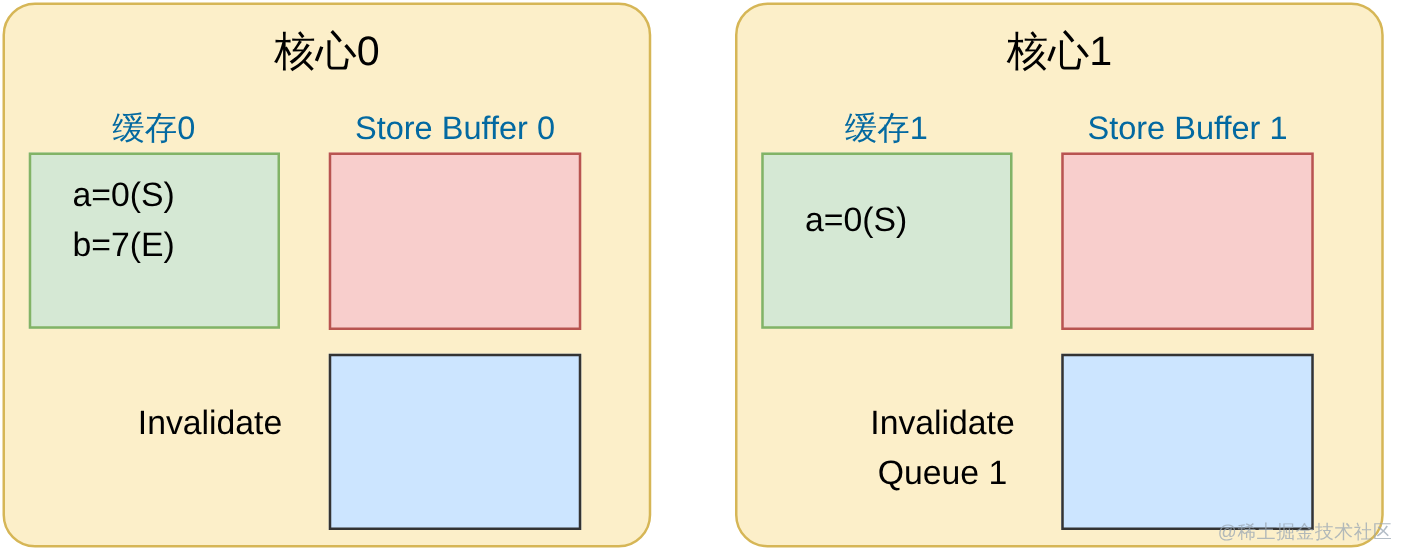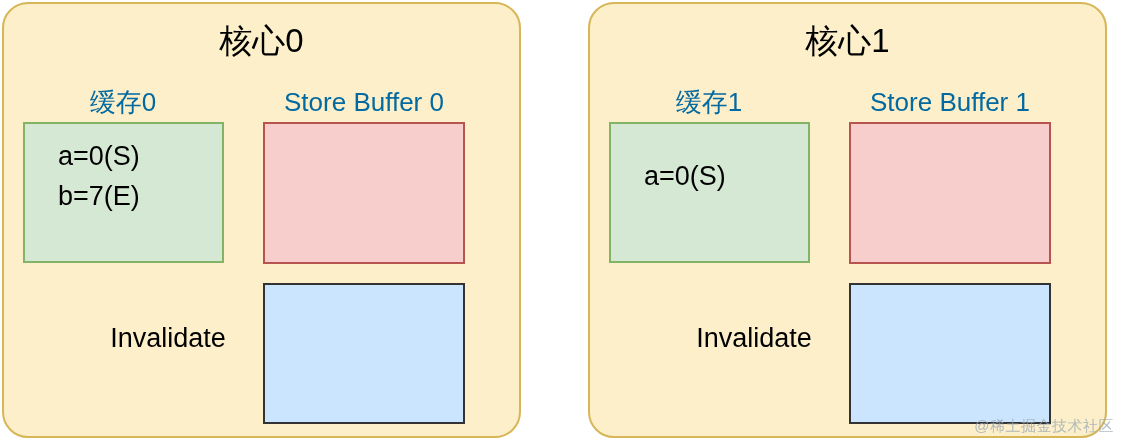--- a/index.html
+++ b/index.html
@@ -160,20 +160,21 @@
     <div class="box cache-box">
       <div class="cache-lines" style="top: 32px;">
         <span class="cache-line">a=0(S)</span>
       </div>
     </div>
 
     <div class="box sbuf-box"></div>
 
     <div class="iq-label">
       <span>Invalidate</span>
+      <span>Queue 1</span>
     </div>
 
     <div class="box iq-box"></div>
   </div>
 
   <div class="watermark">@稀土掘金技术社区</div>
 
 </div>
 
 </body></html>

